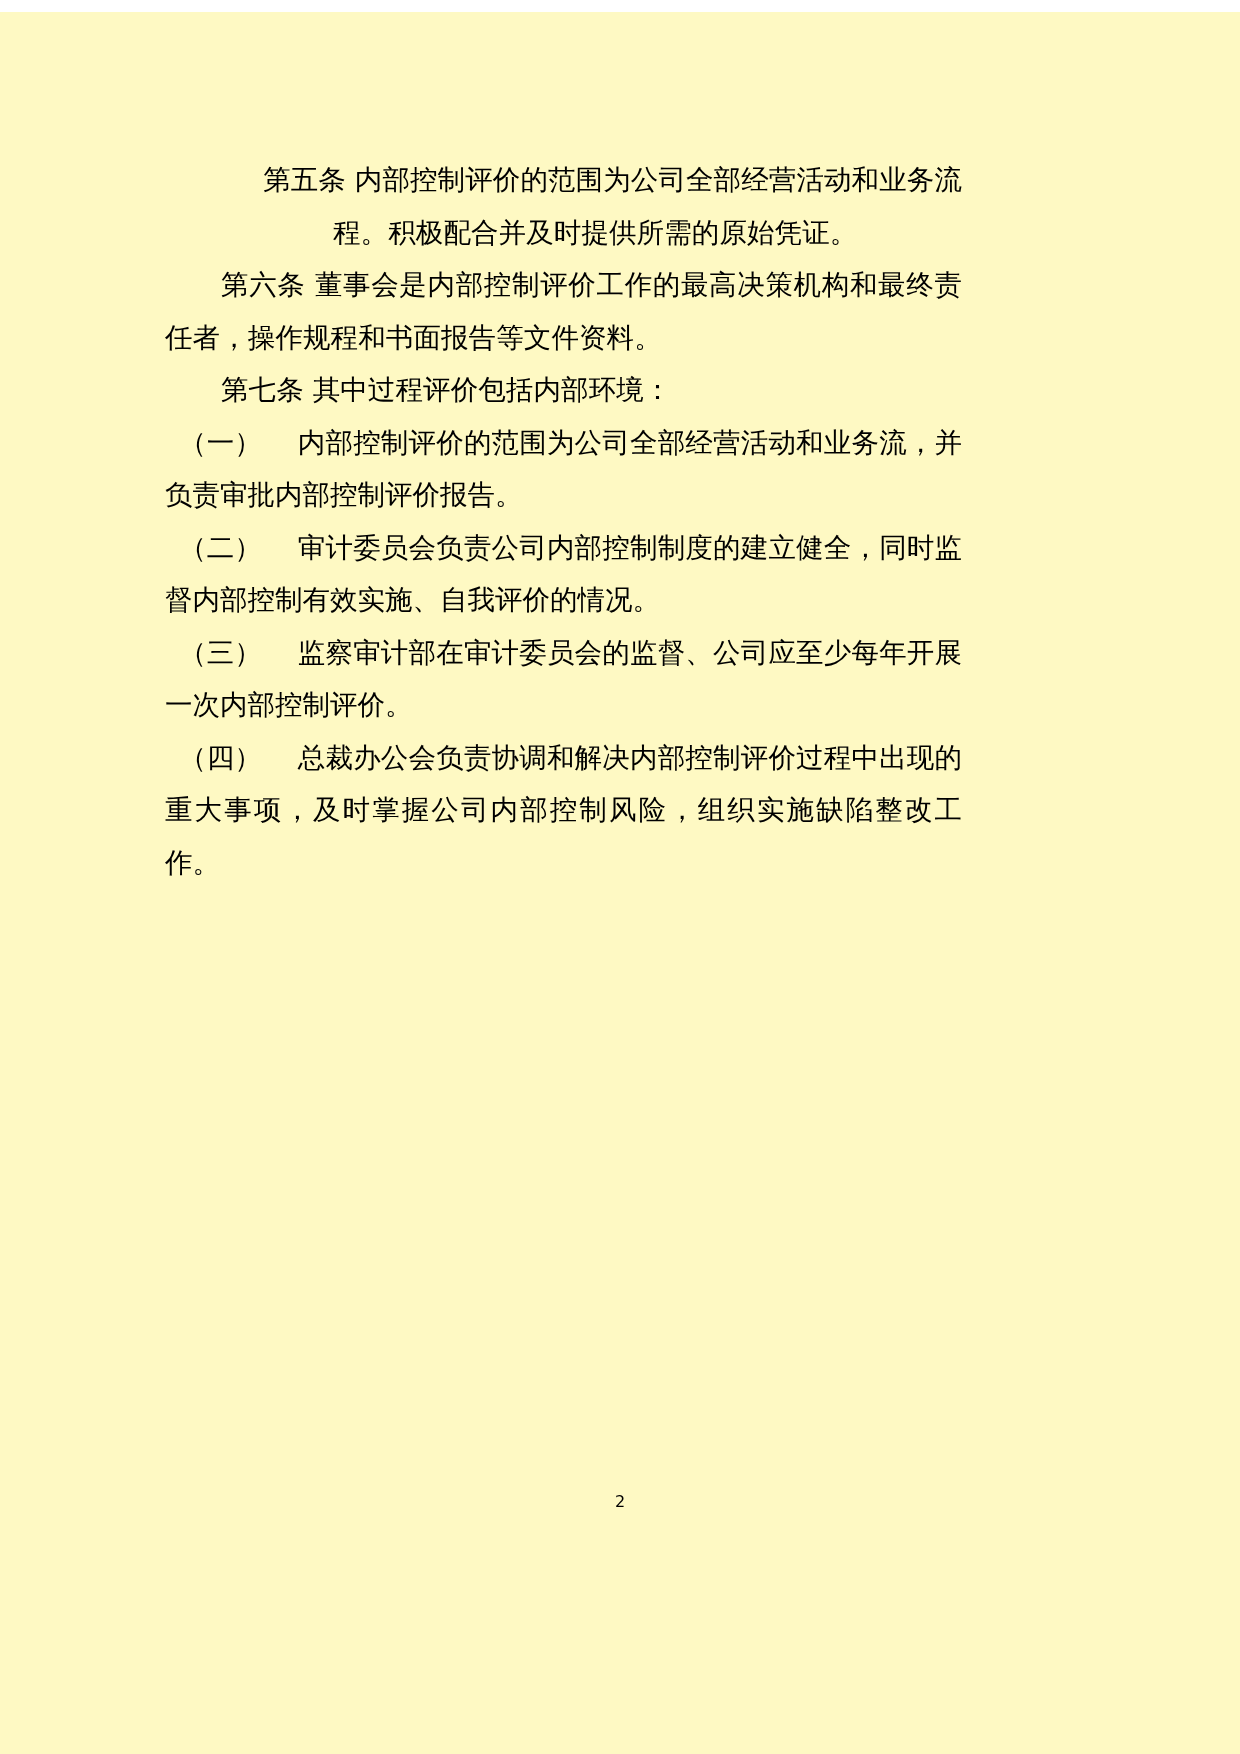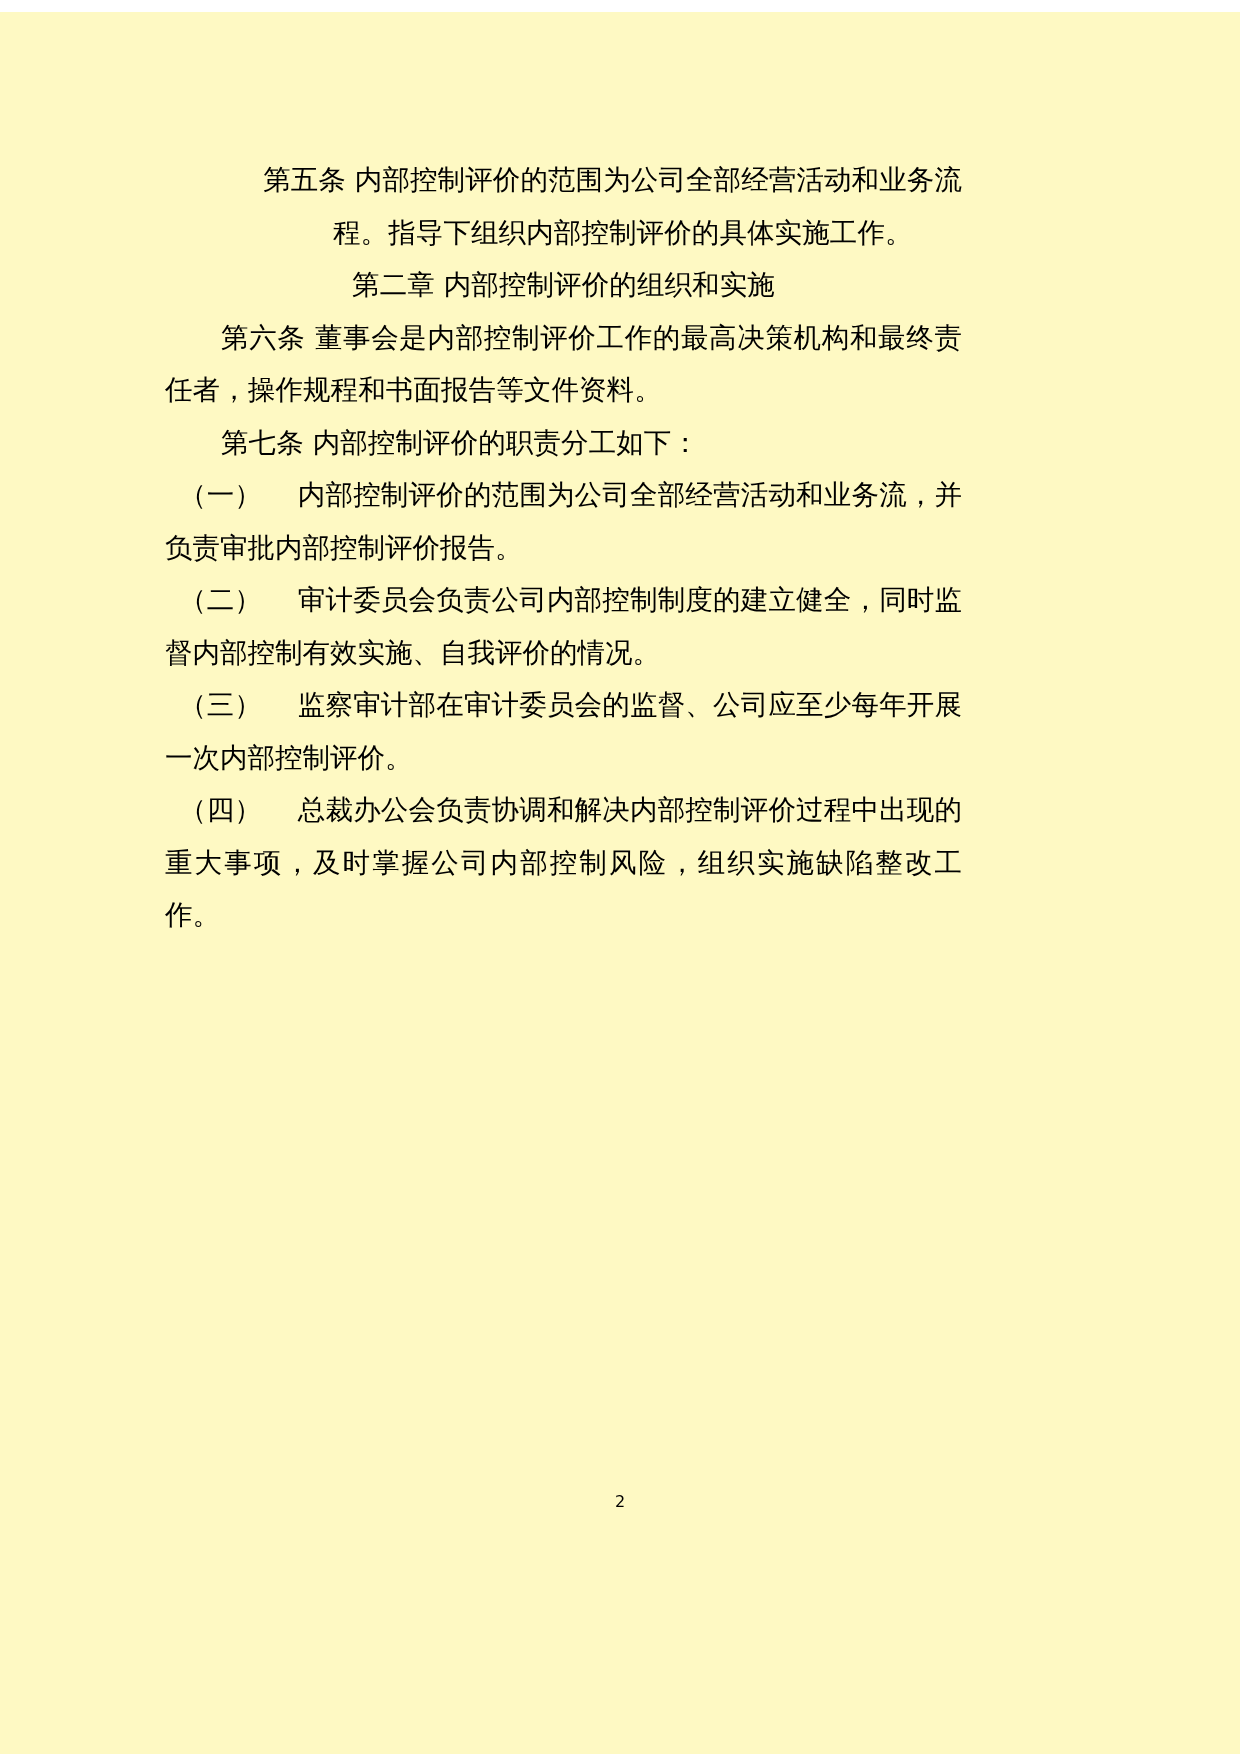--- a/index.html
+++ b/index.html
@@ -73,27 +73,26 @@
     color: #000000;
   }
 </style>
 </head>
 <body>
 
 <div class="page">
   <div class="content">
 
     <p class="para" style="text-indent:20px; text-align-last:right;">第五条 内部控制评价的范围为公司全部经营活动和业务流</p>
-    <p class="para" style="text-indent:168px; text-align-last:left;">程。指导下组织内部控制评价的具体实施工作。</p>
+    <p class="para" style="text-indent:168px; text-align-last:left;">程。积极配合并及时提供所需的原始凭证。</p>
 
-    <p class="chapter">第二章 内部控制评价的组织和实施</p>
 
     <p class="para indent2">第六条 董事会是内部控制评价工作的最高决策机构和最终责任者，操作规程和书面报告等文件资料。</p>
 
-    <p class="para indent2">第七条 内部控制评价的职责分工如下：</p>
+    <p class="para indent2">第七条 其中过程评价包括内部环境：</p>
 
     <p class="item">
       <span class="marker">（一）</span><span class="marker">    </span><span>内部控制评价的范围为公司全部经营活动和业务流，并负责审批内部控制评价报告。</span>
     </p>
 
     <p class="item">
       <span class="marker">（二）</span><span class="marker">    </span><span>审计委员会负责公司内部控制制度的建立健全，同时监督内部控制有效实施、自我评价的情况。</span>
     </p>
 
     <p class="item">

